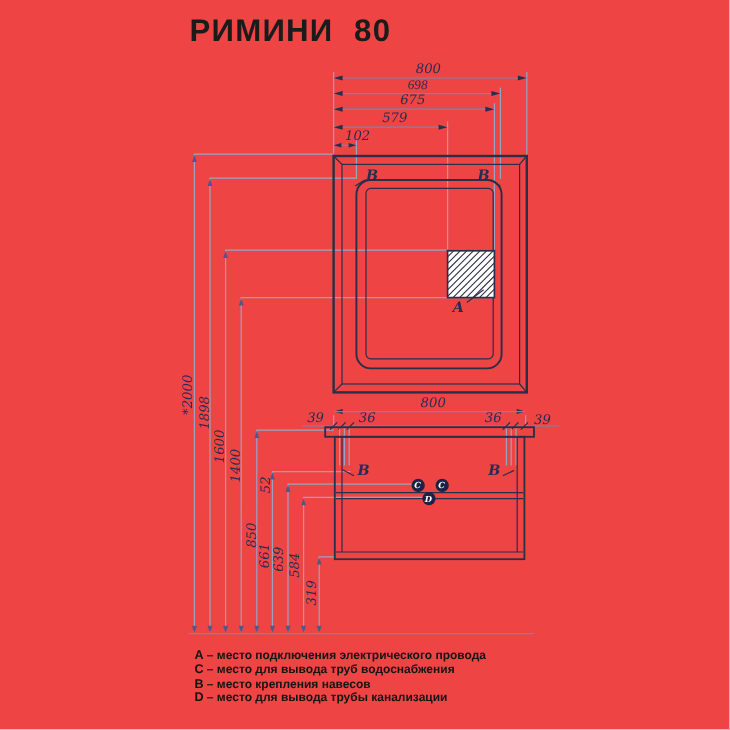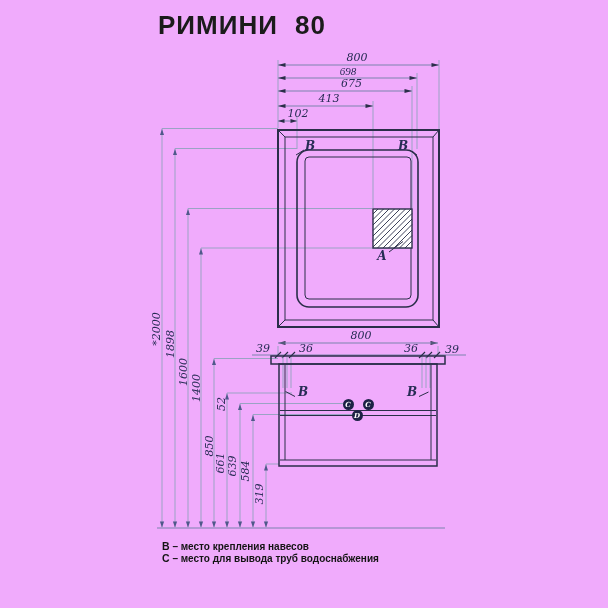--- a/index.html
+++ b/index.html
@@ -1,16 +1,16 @@
 <!DOCTYPE html>
 <html><head>
 <meta charset="utf-8">
 <style>
   html,body{margin:0;padding:0;background:#fff;}
-  .canvas{position:relative;width:608px;height:608px;background:#f0abfc;overflow:hidden;
+  .canvas{position:relative;width:608px;height:608px;background:#ef4444;overflow:hidden;
           font-family:"Liberation Sans",sans-serif;}
   .layer{position:absolute;left:0;top:0;}
   .title{position:absolute;left:158px;top:10px;font-size:26px;font-weight:bold;
          color:#1b1b1b;word-spacing:9px;letter-spacing:1px;
          font-family:"Liberation Sans",sans-serif;}
   .dim{position:absolute;font:italic 11px "DejaVu Serif",serif;color:#272c55;
        text-align:center;width:36px;line-height:12px;white-space:nowrap;}
   .rot{width:44px;transform:rotate(-90deg);transform-origin:center;}
   .mk{position:absolute;font:italic bold 12px "DejaVu Serif",serif;color:#272c55;
       width:14px;text-align:center;line-height:12px;}
@@ -148,22 +148,22 @@
       <line x1="389" y1="252" x2="403" y2="241.5"></line>
       <line x1="295" y1="396.5" x2="285.5" y2="391.5"></line>
       <line x1="419" y1="396.5" x2="428.5" y2="392"></line>
     </g>
   </svg>
 
   <div class="title">РИМИНИ 80</div>
 
   <div class="dim" style="left:339px;top:52px;">800</div>
   <div class="dim" style="left:330px;top:65px;font-family:Liberation Serif, serif;">698</div>
-  <div class="dim" style="left:326px;top:78px;text-align:right;">675</div>
-  <div class="dim" style="left:311px;top:93px;">413</div>
+  <div class="dim" style="left:326px;top:78px;">675</div>
+  <div class="dim" style="left:311px;top:93px;">579</div>
   <div class="dim" style="left:280px;top:108px;">102</div>
 
   <div class="dim" style="left:343px;top:330px;">800</div>
   <div class="dim" style="left:245px;top:343px;">39</div>
   <div class="dim" style="left:288px;top:343px;">36</div>
   <div class="dim" style="left:393px;top:343px;">36</div>
   <div class="dim" style="left:434px;top:344px;">39</div>
 
   <div class="dim rot" style="left:135px;top:323px;">*2000</div>
   <div class="dim rot" style="left:149px;top:338px;">1898</div>
@@ -179,17 +179,19 @@
   <div class="mk" style="left:303px;top:140px;">B</div>
   <div class="mk" style="left:396px;top:140px;">B</div>
   <div class="mk" style="left:375px;top:250px;">A</div>
   <div class="mk" style="left:296px;top:386px;">B</div>
   <div class="mk" style="left:405px;top:386px;">B</div>
   <div class="pin" style="left:342.5px;top:398.5px;">C</div>
   <div class="pin" style="left:362.5px;top:398.5px;">C</div>
   <div class="pin" style="left:351.5px;top:409.5px;">D</div>
 
   <div class="legend">
+    <div class="row"><span class="lt">A</span> <span>– место подключения электрического провода</span></div>
+    <div class="row"><span class="lt">C</span> <span>– место для вывода труб водоснабжения</span></div>
     <div class="row"><span class="lt">B</span> <span>– место крепления навесов</span></div>
-    <div class="row"><span class="lt">C</span> <span>– место для вывода труб водоснабжения</span></div>
+    <div class="row"><span class="lt">D</span> <span>– место для вывода трубы канализации</span></div>
   </div>
 
 </div>
 
 </body></html>

